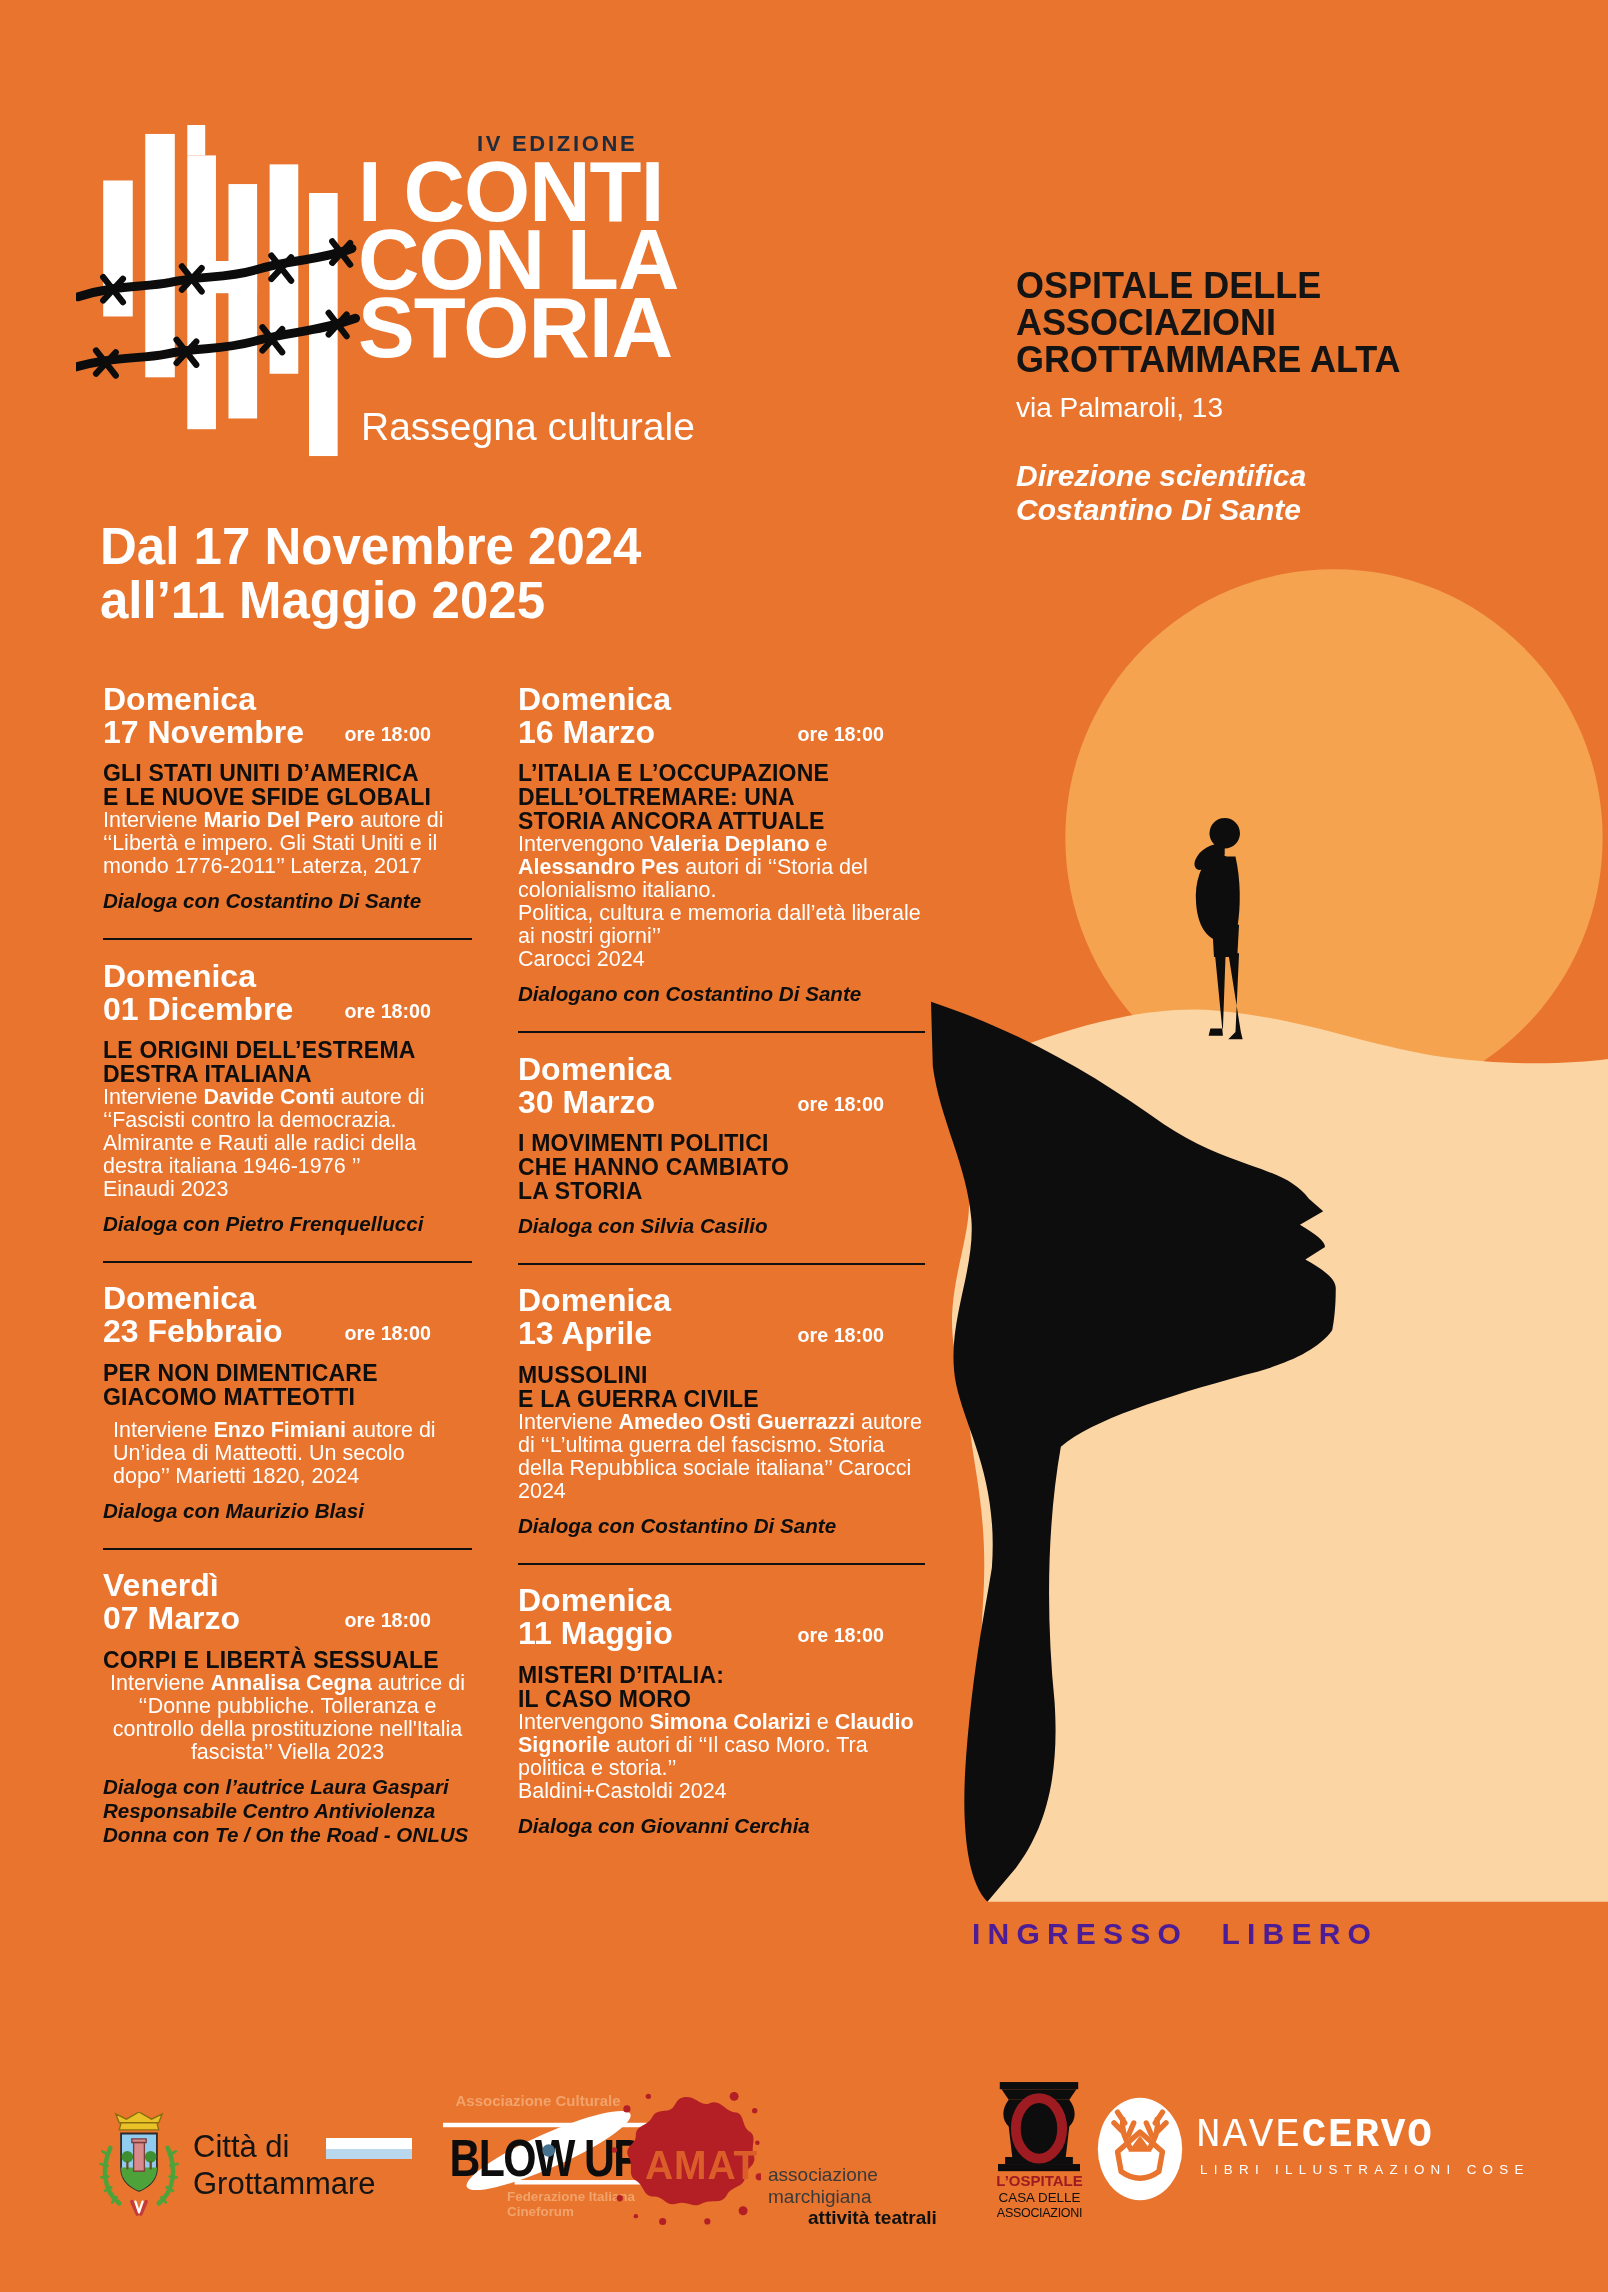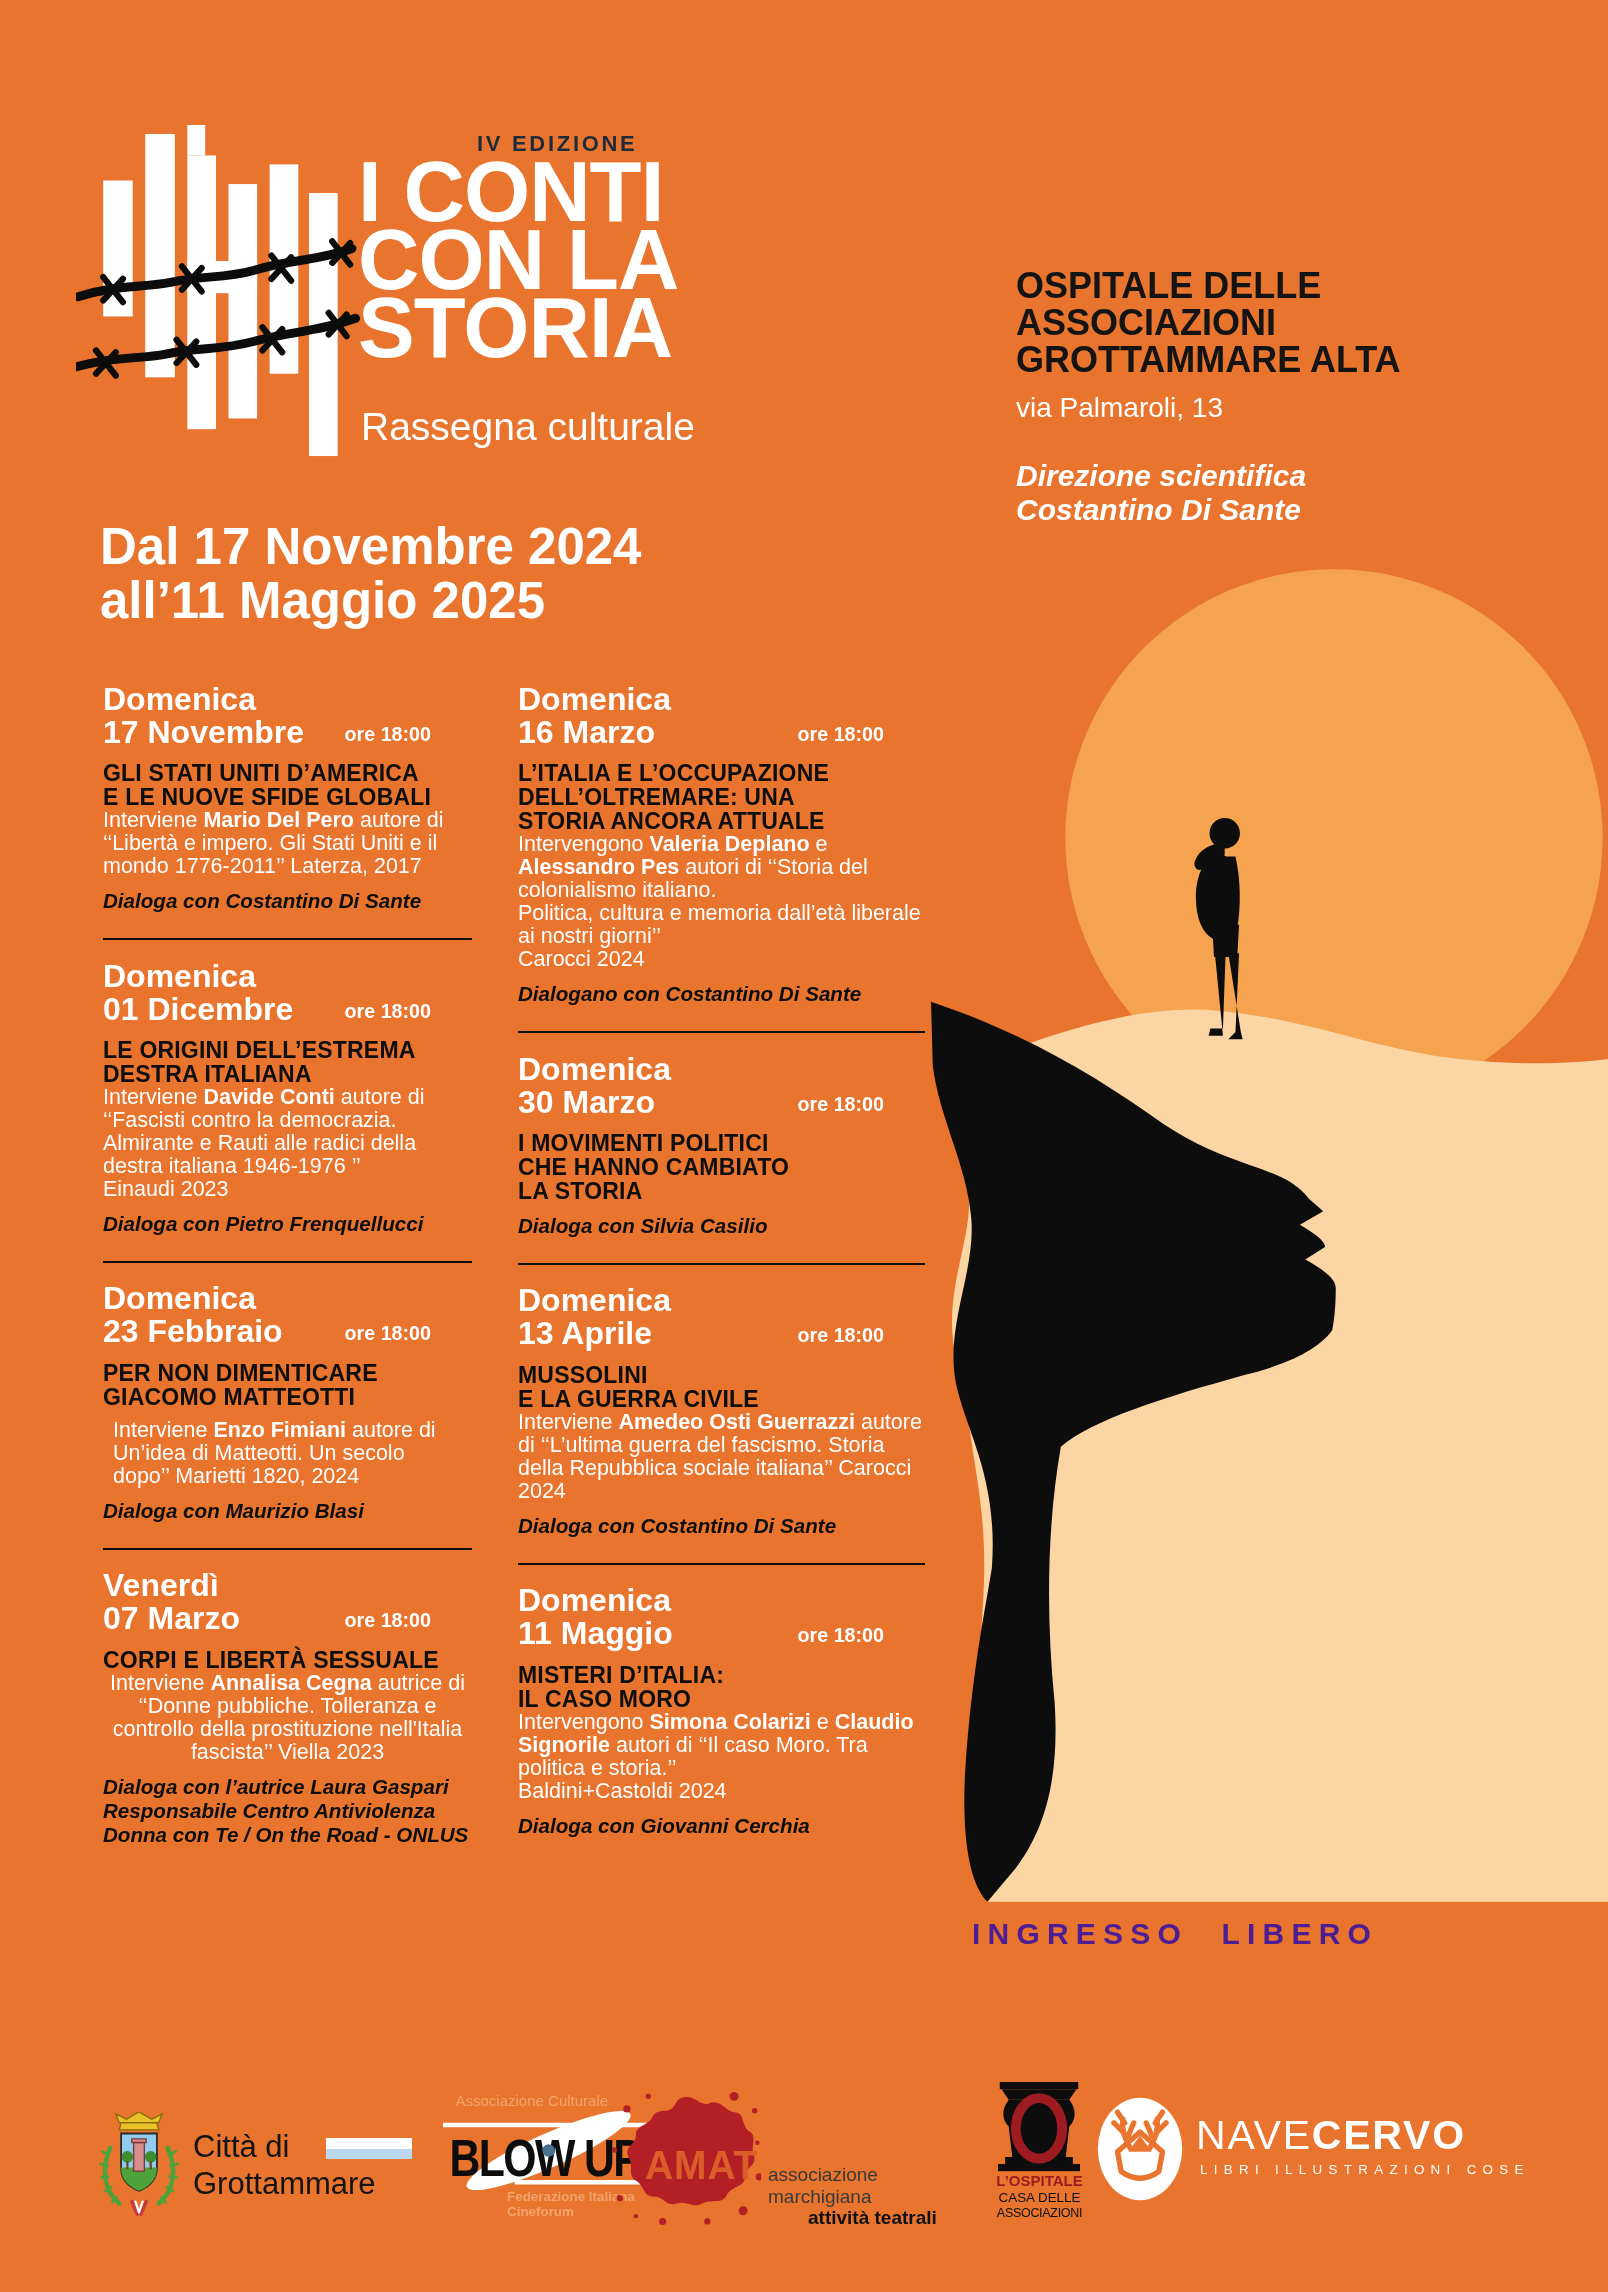--- a/index.html
+++ b/index.html
@@ -36,36 +36,36 @@
   .illustration{left:931px;top:484px;width:677px;height:1424px;}
   .free-entry{left:972px;top:1917px;font-size:30px;font-weight:700;letter-spacing:7.2px;word-spacing:18px;color:#4c1d95;}
 
   
   .crest{left:94px;top:2112px;width:90px;height:112px;}
   .grotta-text{left:193px;top:2128px;font-size:31px;line-height:37px;color:#141414;}
   .flag{left:326px;top:2138px;width:86px;height:21.5px;border:0;}
   .flag .f-w{height:10.7px;background:#fff;}
   .flag .f-b{height:10.7px;background:#B9D8EE;}
   .blowup{left:443px;top:2092px;width:213px;height:116px;}
-  .blowup-assoc{left:12.5px;top:0px;font-size:15px;font-weight:400;color:#F2A36B;}
+  .blowup-assoc{left:12.5px;top:0px;font-size:15px;font-weight:700;color:#F2A36B;}
   .blowup-fed{left:64px;top:97px;font-size:13.4px;font-weight:700;color:#F2A36B;}
   .blowup-art{left:0;top:18px;width:213px;height:81px;}
   .amat{left:609px;top:2091px;width:376px;height:148px;}
   .amat-art{left:0;top:0;width:152px;height:143px;}
   .amat-name{left:36px;top:52px;font-size:39px;font-weight:700;letter-spacing:0.9px;color:#DB5E2A;transform:scaleY(1.05);}
   .amat-desc{left:159px;top:73px;font-size:19px;line-height:21.5px;color:#3a3a3a;}
   .amat-desc-bold{left:159px;top:116px;font-size:19px;font-weight:700;color:#101010;margin-left:40px;}
   .ospitale{left:991px;top:2082px;width:107px;height:143px;}
   .osp-art{left:7.2px;top:0;width:82px;height:91px;}
   .osp1{left:0;top:90px;width:97px;text-align:center;font-size:15px;font-weight:700;color:var(--ospitale_red,#9E1B22);}
   .osp2{left:0;top:108px;width:97px;text-align:center;font-size:13.4px;color:#101010;}
   .osp3{left:0;top:124px;width:97px;text-align:center;font-size:12.5px;letter-spacing:-0.3px;color:#101010;}
   .navecervo{left:1096px;top:2096px;width:502px;height:107px;}
   .nave-art{left:0;top:0;width:88px;height:106px;}
-  .nave-name{left:100px;top:16px;font-family:Liberation Sans, sans-serif;font-size:41px;letter-spacing:1.8px;color:#fff;}
+  .nave-name{left:100px;top:16px;font-family:Liberation Mono, monospace;font-size:41px;letter-spacing:1.8px;color:#fff;}
   .nave-name .bold{font-weight:700;}
   .nave-tag{left:104px;top:66px;font-size:13.4px;letter-spacing:6.3px;color:#fff;}
 </style>
 </head>
 <body>
 
 <div id="poster">
 
   <svg class="abs logo-mark" viewBox="0 0 330 380">
     <g fill="#ffffff">

